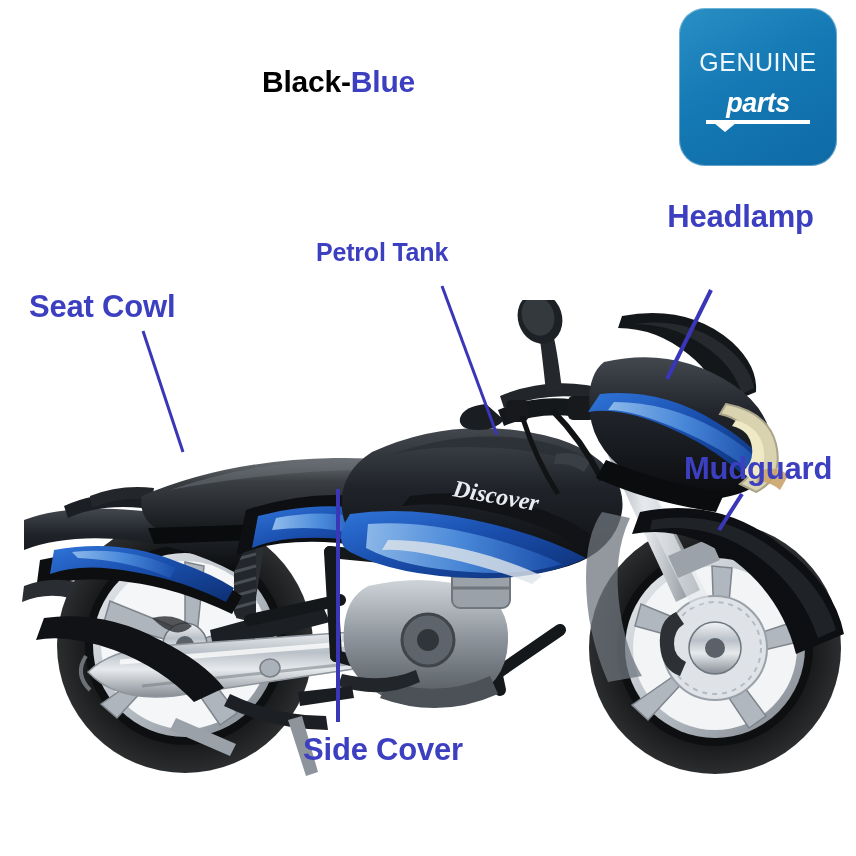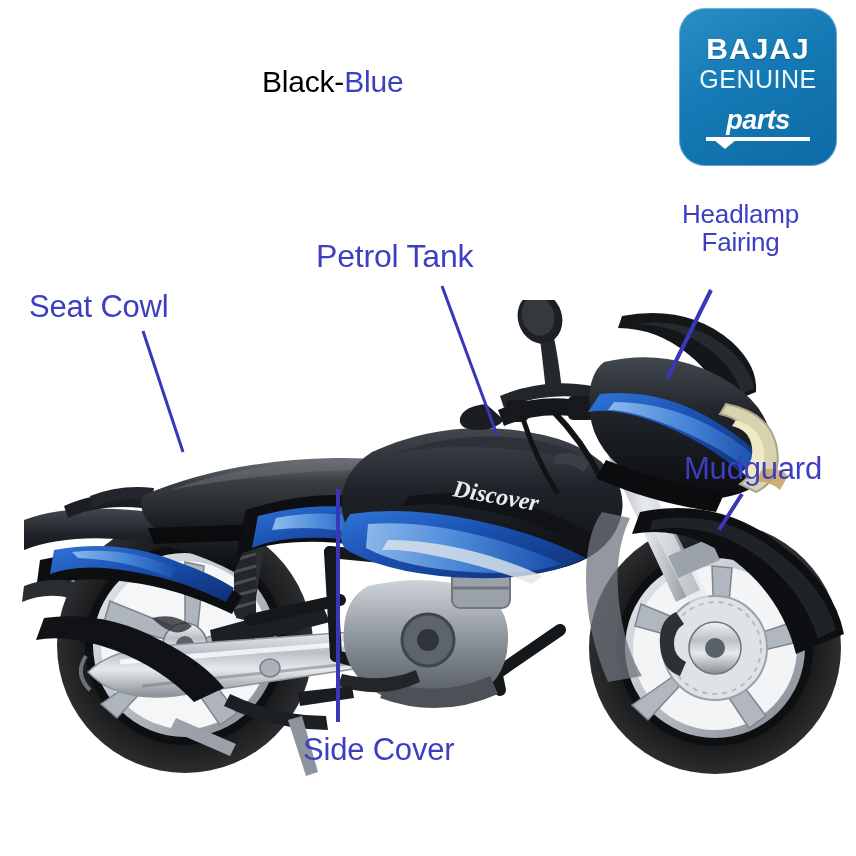--- a/index.html
+++ b/index.html
@@ -12,47 +12,47 @@
     width: 856px;
     height: 856px;
     background: #ffffff;
     overflow: hidden;
     font-family: "Liberation Sans", sans-serif;
   }
 
   
   .label {
     position: absolute;
-    font-weight: normal;
+    font-weight: bold;
     color: #3c3fc0;
     letter-spacing: -0.2px;
     line-height: 1.08;
     white-space: nowrap;
     user-select: none;
   }
   #label-black-blue {
     left: 262px;
     top: 66px;
     font-size: 30px;
     color: #000000;
   }
   #label-black-blue .blue-part { color: #3c3fc0; }
 
   #label-headlamp-fairing {
     left: 653px;
     top: 200px;
-    font-size: 26px;
+    font-size: 31px;
     text-align: center;
     white-space: normal;
     width: 175px;
   }
   #label-petrol-tank {
     left: 316px;
     top: 239px;
-    font-size: 32px;
+    font-size: 25px;
   }
   #label-seat-cowl {
     left: 29px;
     top: 290px;
     font-size: 31px;
   }
   #label-mudguard {
     left: 684px;
     top: 452px;
     font-size: 31px;
@@ -396,31 +396,29 @@
     <line x1="742" y1="494" x2="719" y2="530" stroke="#3a36b8" stroke-width="4"></line>
     <line x1="338" y1="489" x2="338" y2="722" stroke="#3a36b8" stroke-width="4"></line>
   </svg>
 
   <div class="label" id="label-black-blue">
     <span class="black-part">Black-</span><span class="blue-part">Blue</span>
   </div>
 
   <div class="label" id="label-headlamp-fairing">
     <div>Headlamp</div>
-    <div>Fairing</div>
   </div>
 
   <div class="label" id="label-petrol-tank">Petrol Tank</div>
 
   <div class="label" id="label-seat-cowl">Seat Cowl</div>
 
   <div class="label" id="label-mudguard">Mudguard</div>
 
   <div class="label" id="label-side-cover">Side Cover</div>
 
   <div id="bajaj-logo">
-    <div class="logo-bajaj">BAJAJ</div>
     <div class="logo-genuine">GENUINE</div>
     <div class="logo-parts">parts</div>
     <div class="logo-underline"></div>
   </div>
 
 </div>
 
 </body></html>

